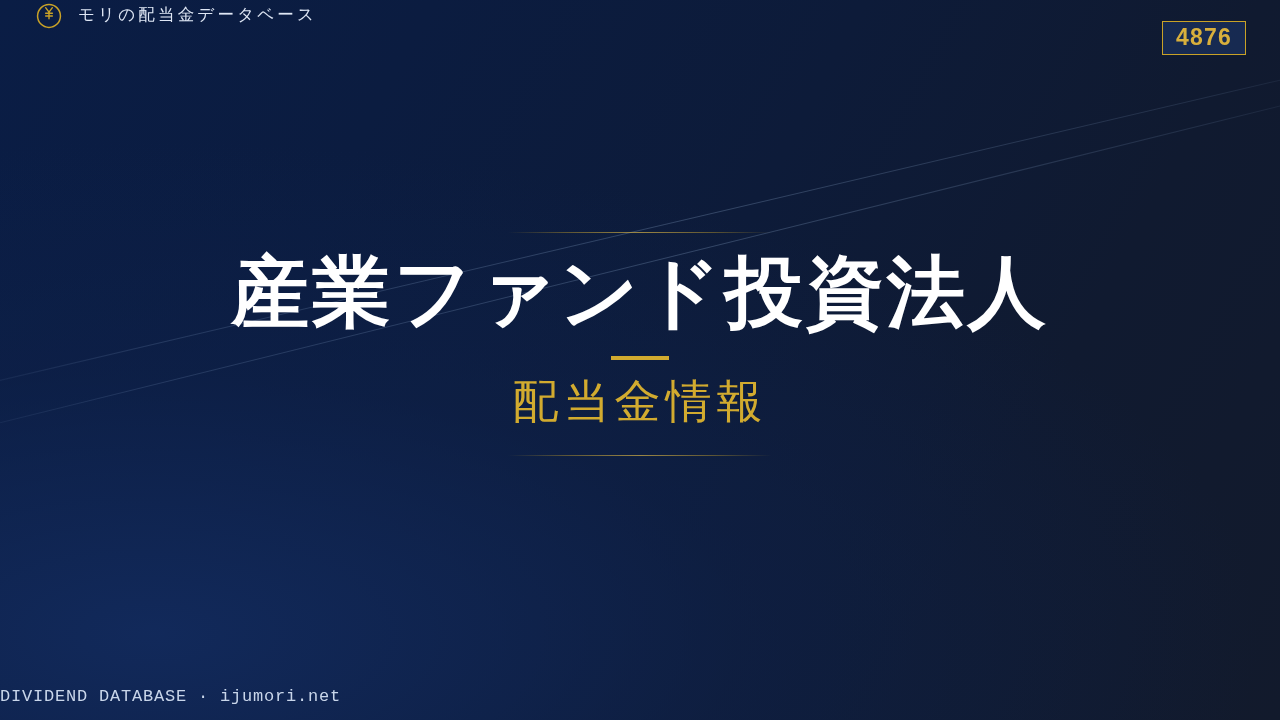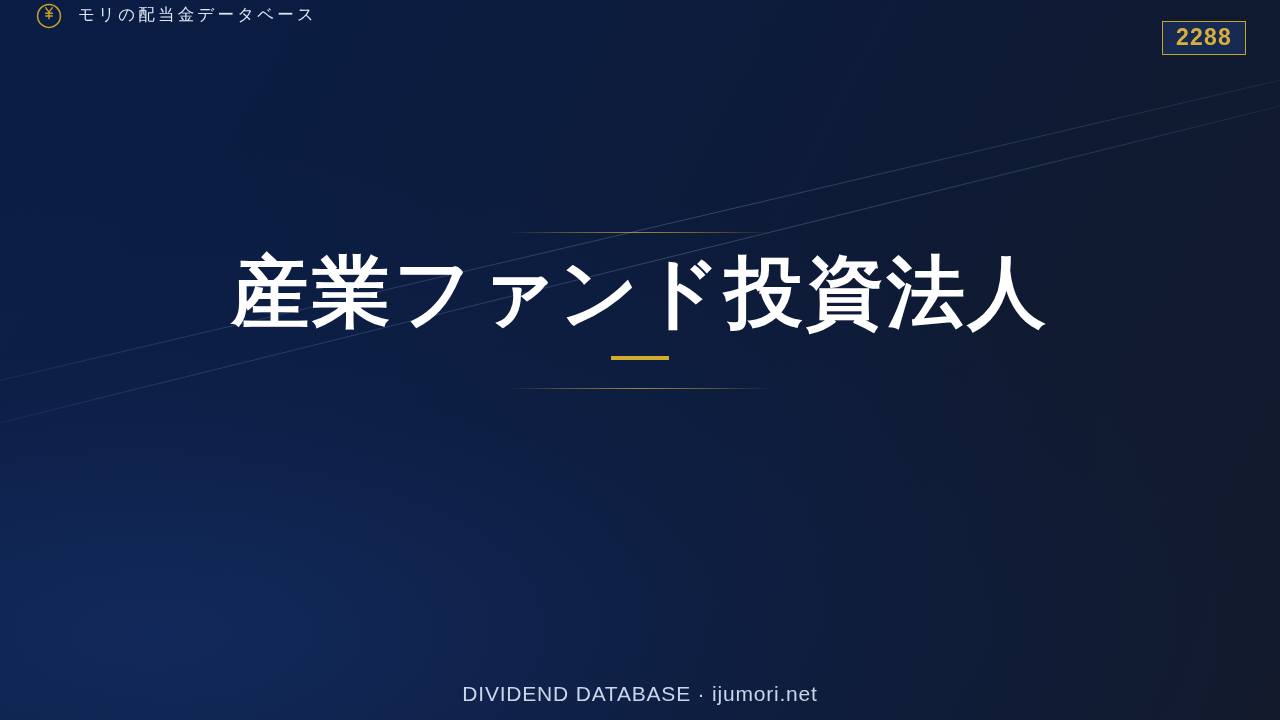--- a/index.html
+++ b/index.html
@@ -127,25 +127,25 @@
     margin: 0;
     white-space: nowrap;
   }
 
   
   .footer {
     position: absolute;
     left: 0;
     right: 0;
     bottom: 14px;
-    text-align: center;
-    font-size: 21px;
+    font-size: 17px;
     letter-spacing: 0.8px;
     color: #c9d6ea;
     white-space: nowrap;
+    font-family: Liberation Mono, monospace;
   }
 </style>
 </head>
 <body>
 
 <div id="stage">
 
   <div class="diag d1"></div>
   <div class="diag d2"></div>
 
@@ -155,25 +155,26 @@
         <circle cx="16" cy="17" r="12.2" fill="none" stroke="#c9a227" stroke-width="1.6"></circle>
         <g stroke="#c9a227" stroke-width="1.5" stroke-linecap="round" fill="none">
           <path d="M12.4 8.2 L16 13.0 L19.6 8.2"></path>
           <path d="M12.4 14.2 L19.6 14.2"></path>
           <path d="M12.4 17.0 L19.6 17.0"></path>
           <path d="M16 13.0 L16 20.0"></path>
         </g>
       </svg>
       <span class="brand-name">モリの配当金データベース</span>
     </div>
-    <div class="ticker-badge">2288</div>
+    <div class="ticker-badge">4876</div>
   </div>
 
   <div class="center-block">
     <div class="rule top"></div>
     <h1 class="company-title">産業ファンド投資法人</h1>
     <div class="gold-dash"></div>
+    <h2 class="subtitle">配当金情報</h2>
     <div class="rule bottom"></div>
   </div>
 
   <div class="footer">DIVIDEND DATABASE · ijumori.net</div>
 
 </div>
 
 </body></html>

